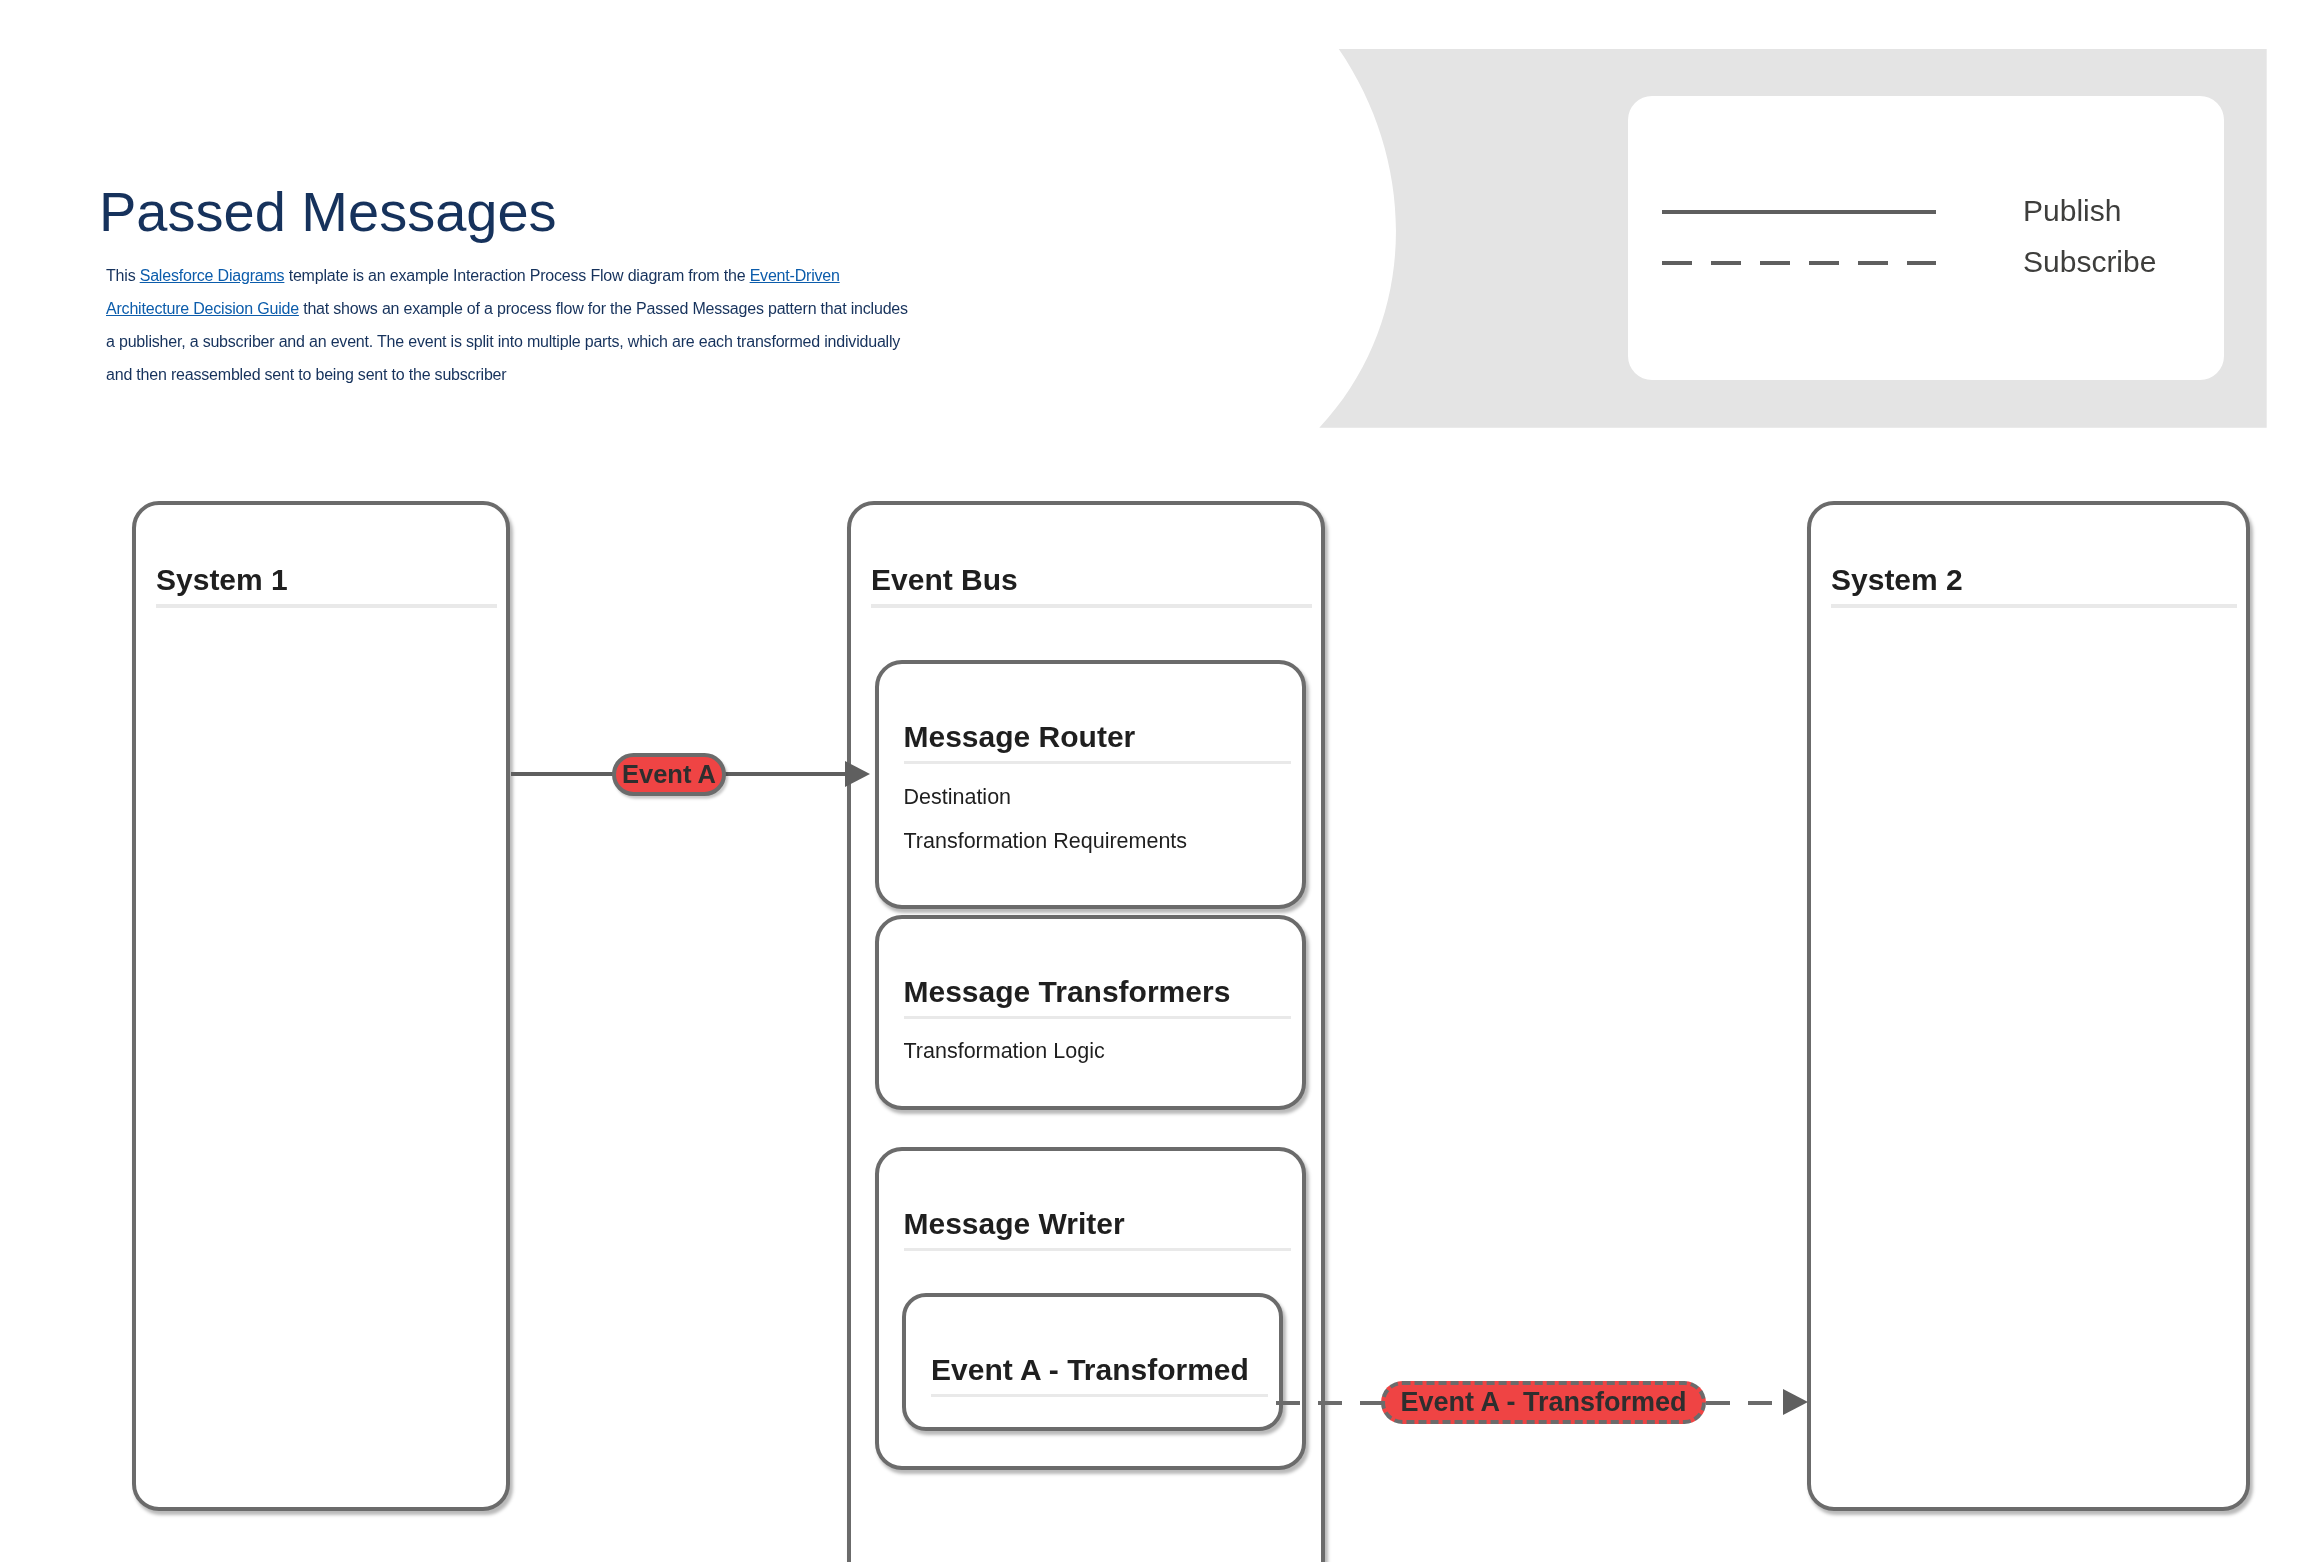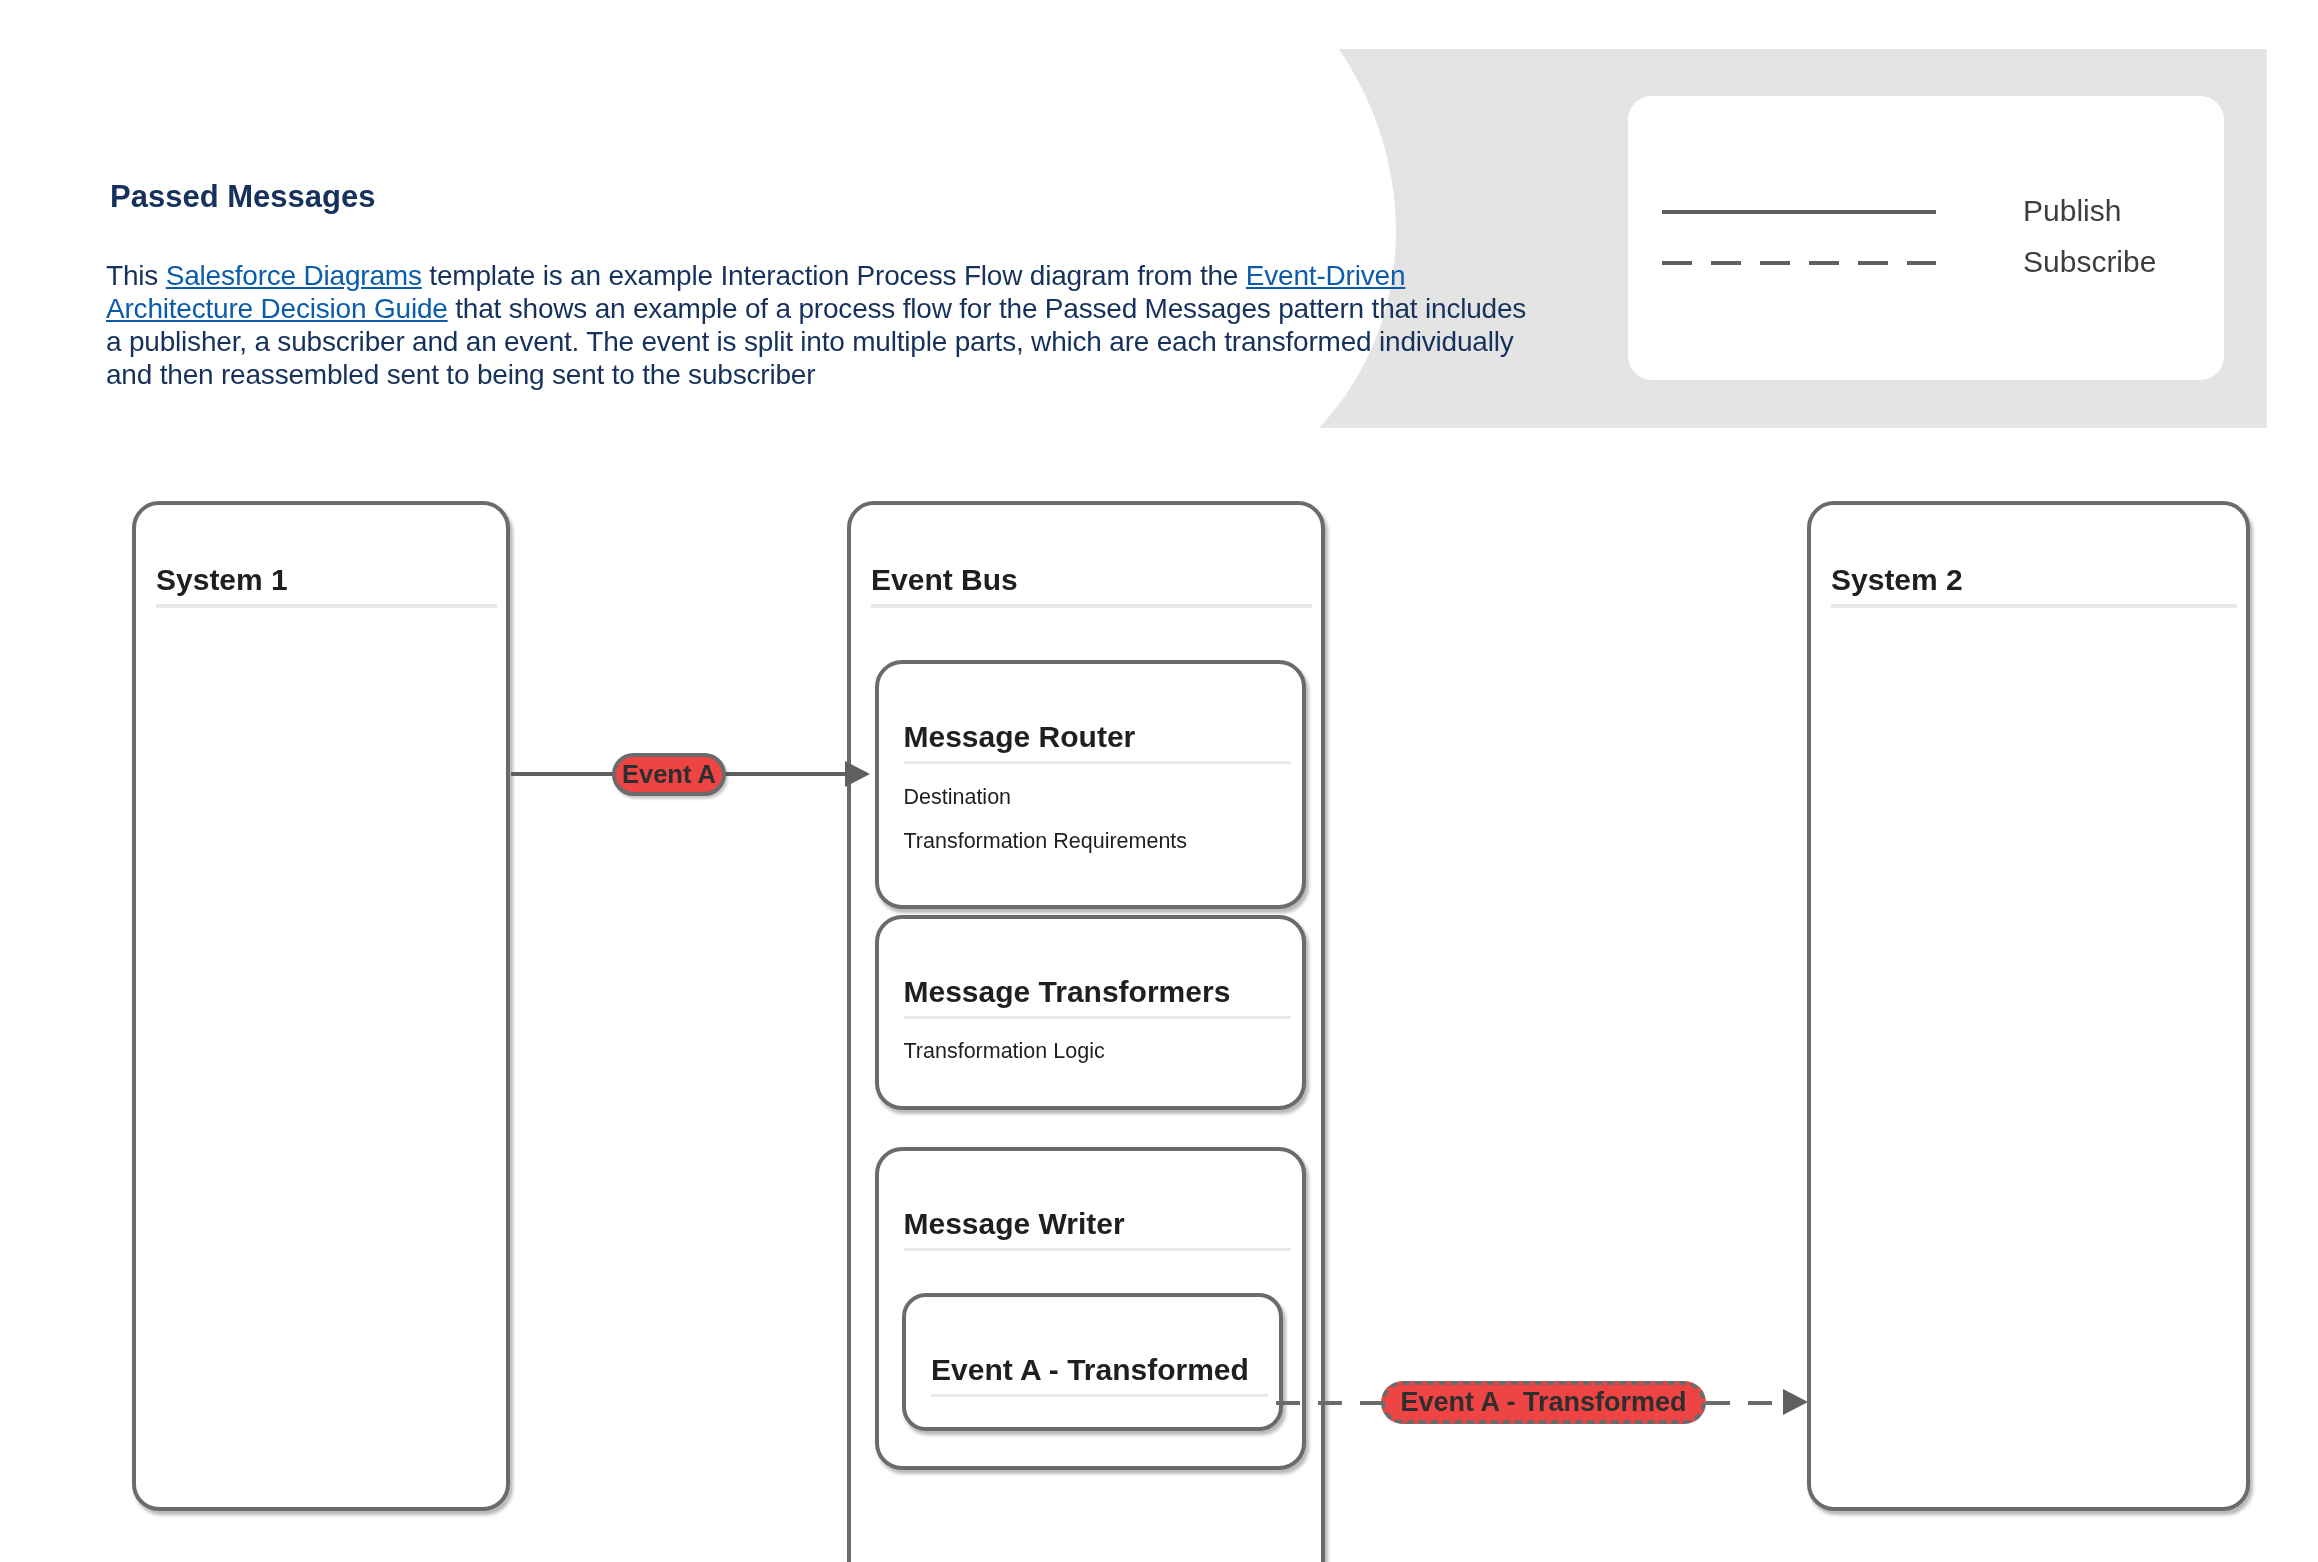--- a/index.html
+++ b/index.html
@@ -6,22 +6,22 @@
     --navy:#16325C; --link:#0B5CAB; --border:#6B6B6B; --panel:#E4E4E4;
     --arrow:#5F5F5F; --divider:#E9E9E9; --text:#1F1F1F; --legendtext:#3E3E3C;
   }
   *{box-sizing:border-box;margin:0;padding:0;}
   html,body{background:#fff;}
   body{font-family:"Liberation Sans",sans-serif;}
   #stage{position:relative;width:2319px;height:1563px;background:#fff;overflow:hidden;}
 
   
   .gray-swoosh{position:absolute;left:0;top:0;}
-  #page-title{position:absolute;left:110px;top:179px;font-size:31px;font-weight:700;color:var(--navy);letter-spacing:0;}
-  #description{position:absolute;left:106px;top:259px;font-size:28px;line-height:33px;color:var(--navy);letter-spacing:-0.2px;}
+  #page-title{position:absolute;left:99px;top:179px;font-size:56px;font-weight:400;color:var(--navy);letter-spacing:0;}
+  #description{position:absolute;left:106px;top:259px;font-size:16px;line-height:33px;color:var(--navy);letter-spacing:-0.2px;}
   .desc-line{white-space:nowrap;}
   .desc-link{color:var(--link);text-decoration:underline;cursor:pointer;}
 
   
   .legend-card{position:absolute;left:1628px;top:96px;width:596px;height:284px;background:#fff;border-radius:24px;}
   .legend-line-solid{position:absolute;left:34px;top:210px;width:274px;height:4px;background:var(--arrow);}
   .legend-line-dashed{position:absolute;left:34px;top:261px;width:274px;height:4px;
      background:repeating-linear-gradient(90deg,var(--arrow) 0 30px,transparent 30px 49px);}
   .legend-label{position:absolute;left:395px;font-size:30px;color:var(--legendtext);}
   .legend-label.pub{top:194px;}

